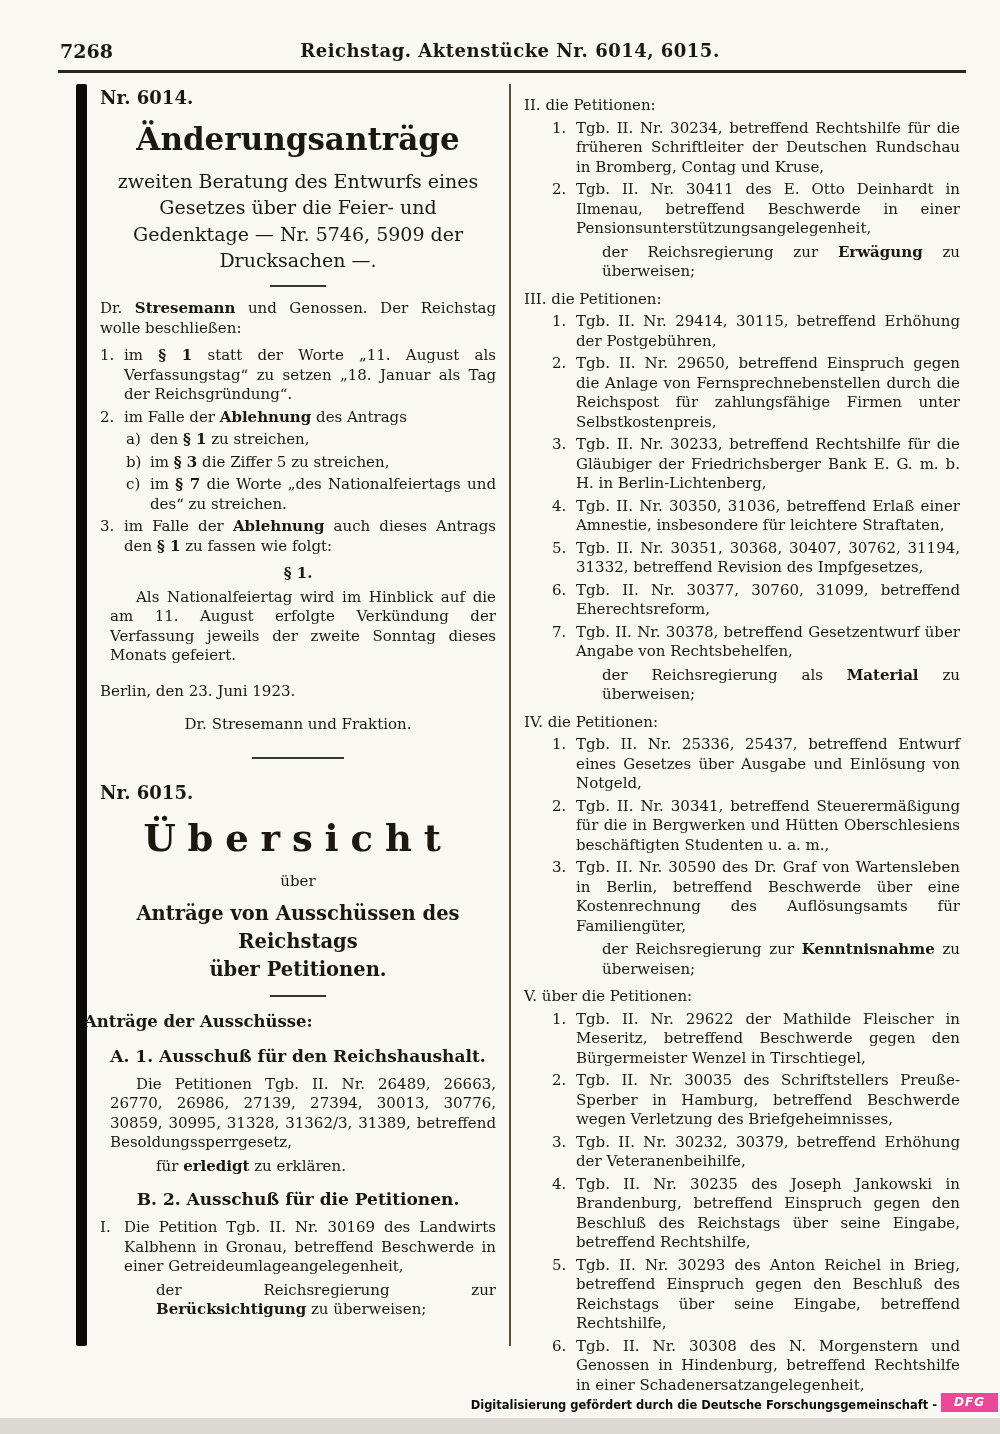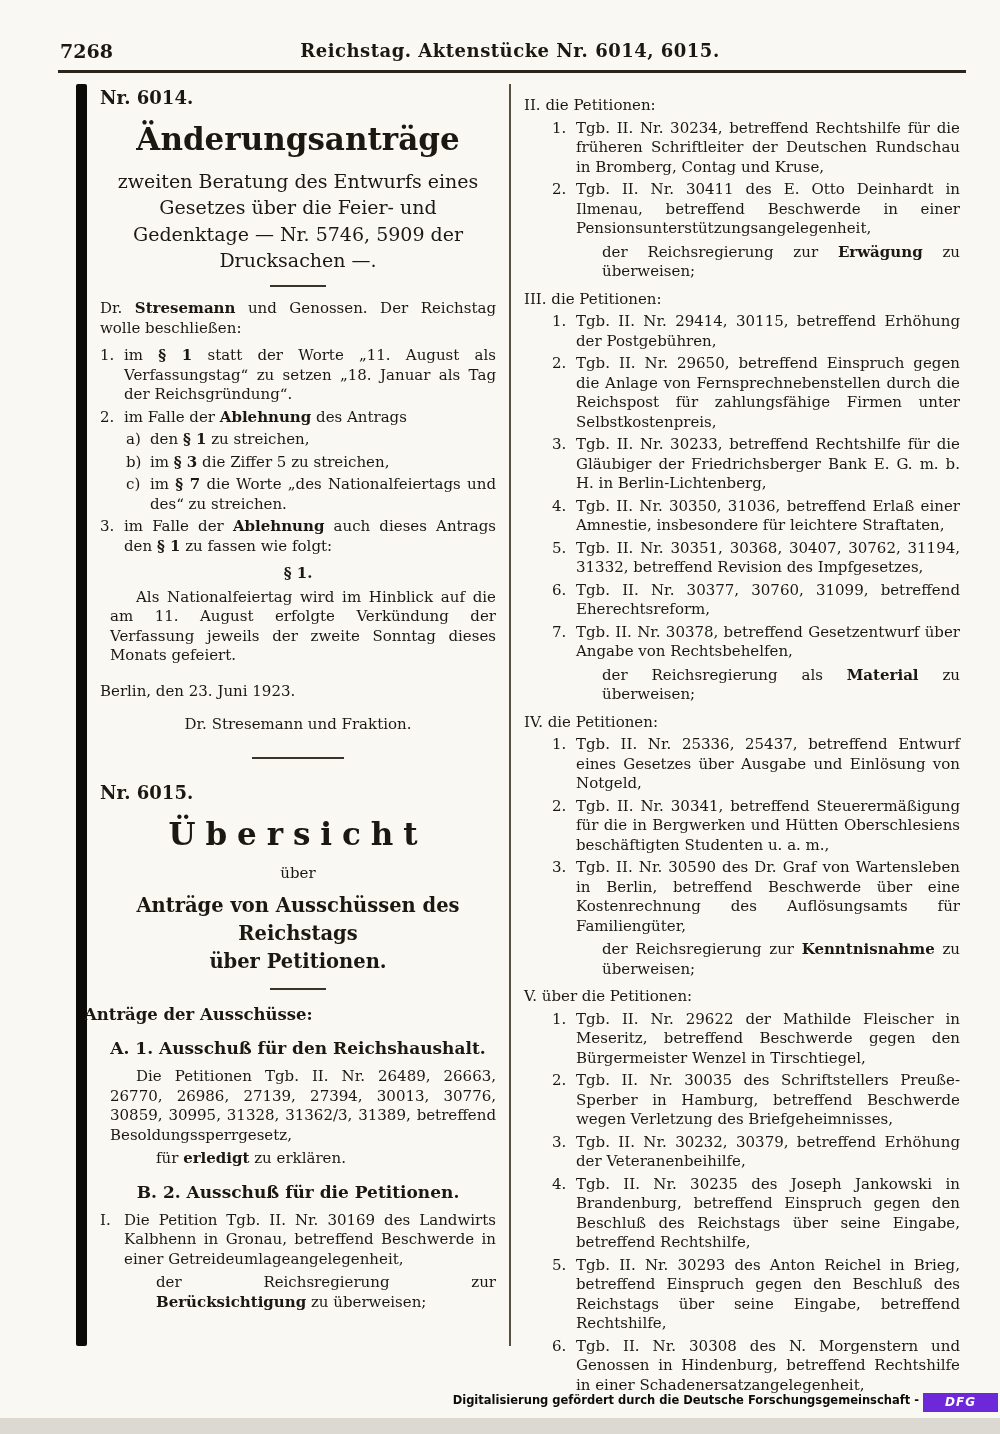--- a/index.html
+++ b/index.html
@@ -33,39 +33,39 @@
   .intro { text-align:justify; margin:2px 0 8px; }
   .num-item { display:flex; margin:3px 0; }
   .num-item .num { width:24px; flex-shrink:0; }
   .num-item .txt { flex:1; text-align:justify; }
   .num-item.sub { margin-left:26px; }
   .para-heading { text-align:center; font-weight:700; margin:8px 0 4px; }
   .body-par { text-align:justify; text-indent:26px; padding-left:10px; }
   .dateline { margin:16px 0 12px 0; }
   .signature { text-align:center; margin:14px 0 4px; }
   
-  .big-title { text-align:center; font-size:31px; font-weight:700; letter-spacing:.32em; margin:8px 0 10px; }
+  .big-title { text-align:center; font-size:37px; font-weight:700; letter-spacing:.32em; margin:8px 0 10px; }
   .sub-ueber { text-align:center; font-size:15px; margin-bottom:8px; }
   .sub-line1, .sub-line2 { text-align:center; font-size:19.5px; font-weight:700; line-height:1.45; }
   .committees-head { font-weight:700; font-size:16.5px; margin:14px 0 10px -16px; }
   .committee-head { text-align:center; font-weight:700; font-size:17px; margin:12px 0 8px; }
   .committee-par { text-align:justify; }
   .resolution { margin:4px 0 4px 56px; text-align:justify; }
   
   .sec-head { margin:8px 0 3px; }
   .sec-items { padding-left:28px; }
   .sec-items .num-item .num { width:24px; }
   .res-right { margin:4px 0 6px 78px; text-align:justify; }
   .emph { font-weight:700; }
   
-  .footer { position:absolute; right:2px; bottom:6px; display:flex; align-items:flex-start; gap:4px;
+  .footer { position:absolute; right:2px; bottom:6px; display:flex; align-items:flex-end; gap:4px;
             font-family:"DejaVu Sans","Liberation Sans",sans-serif; }
   .footer-text { font-size:11.5px; font-weight:700; color:#0d0c0a; }
-  .dfg-logo { background:#6d28d9; color:#ffffff; font-size:12px; font-weight:700; font-style:italic;
-              padding:2px 22px 3px; letter-spacing:1px; }
+  .dfg-logo { background:#ec4899; color:#ffffff; font-size:12px; font-weight:700; font-style:italic;
+              padding:2px 13px 3px; letter-spacing:1px; }
 </style>
 </head>
 <body>
 
 <div class="page">
 
   <div class="page-header">
     <span class="page-num">7268</span>
     <span class="header-title">Reichstag.  Aktenstücke Nr. 6014, 6015.</span>
   </div>

